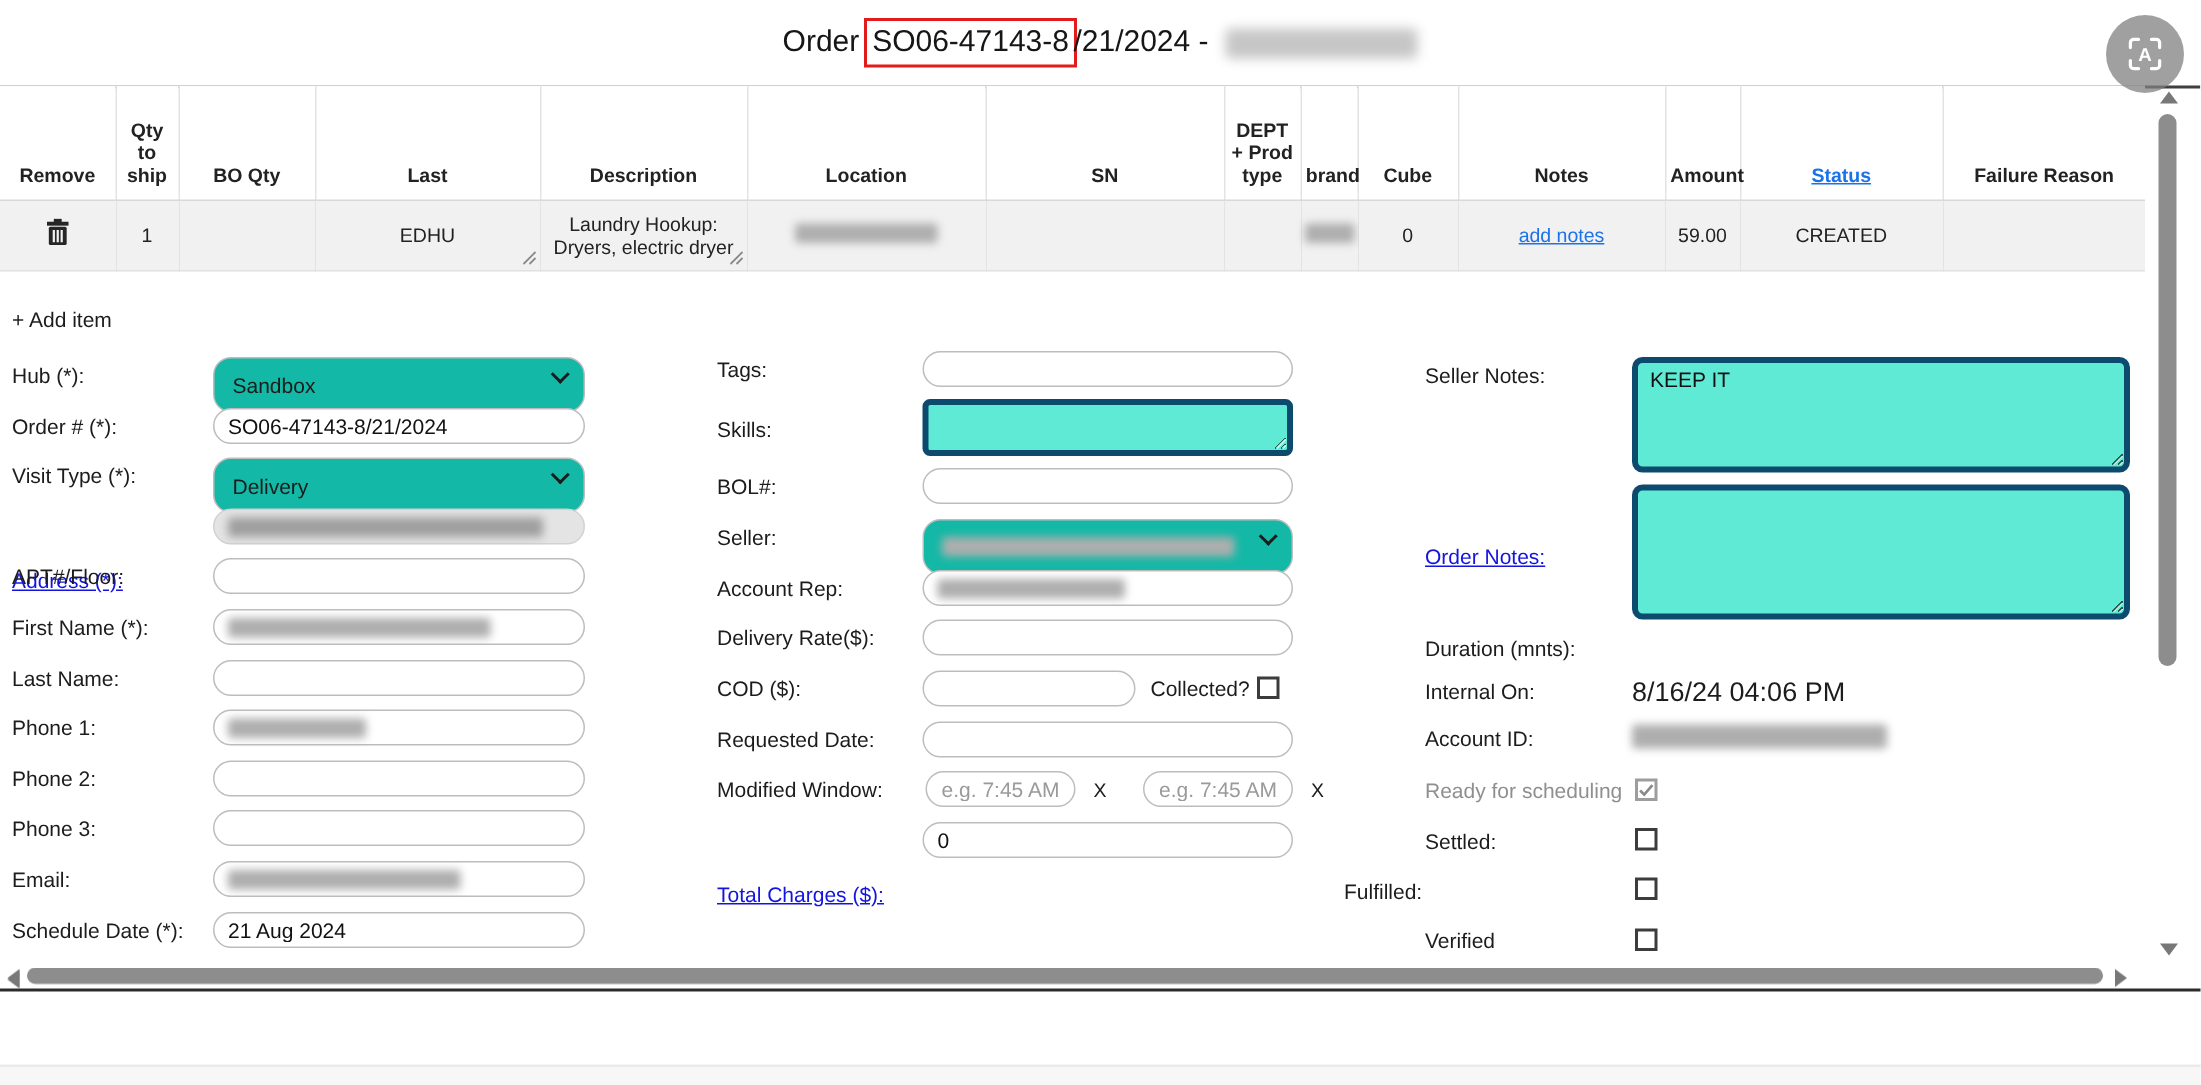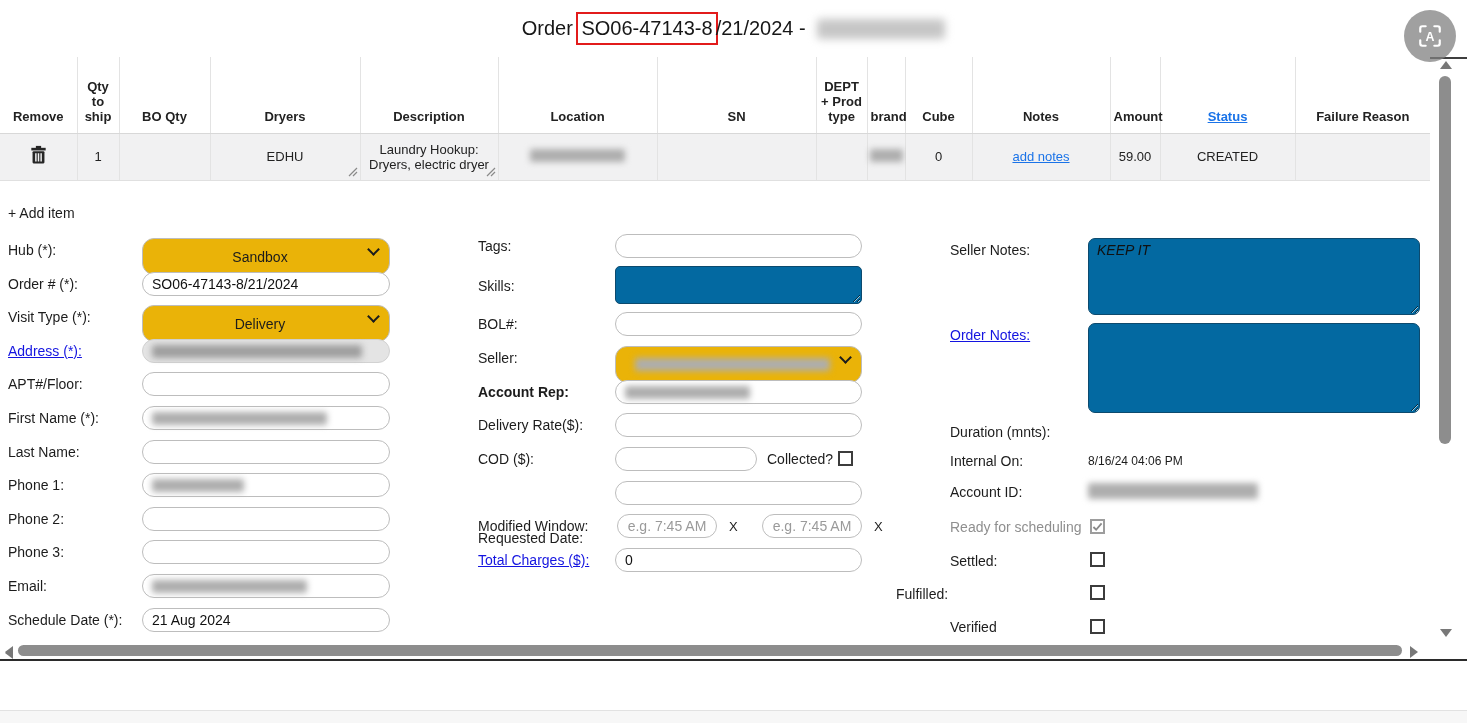--- a/index.html
+++ b/index.html
@@ -21,38 +21,38 @@
                  padding:4px 3px 9px 3px;height:76px;box-sizing:border-box;background:#fff;
                  border-right:1px solid #e3e3e3;border-bottom:1px solid #d8d8d8;color:#222;}
   table.items th:last-child,table.items td:last-child{border-right:none;}
   table.items td{height:47px;box-sizing:border-box;text-align:center;vertical-align:middle;
                  font-size:13px;background:#f1f1f2;border-right:1px solid #e3e3e3;
                  border-bottom:1px solid #e0e0e0;position:relative;color:#222;}
   .hlink{color:#1a73e8;text-decoration:underline;cursor:pointer;}
   .handle{position:absolute;right:2px;bottom:3px;}
   
   .lbl{position:absolute;font-size:14px;line-height:24px;color:#1c1c1c;}
-  .link{color:#1414e0;text-decoration:underline;cursor:pointer;}
+  .link{color:#1414e0;text-decoration:underline;cursor:pointer;margin-top:36px;}
   .graylbl{color:#8f8f8f;}
   .inp{position:absolute;height:24px;box-sizing:border-box;border:1px solid #bdbdbd;border-radius:12px;
        background:#fff;font-family:"Liberation Sans",sans-serif;font-size:14px;padding:0 9px;color:#111;}
   .inp::placeholder{color:#9a9a9a;}
   div.inp{display:flex;align-items:center;}
   .ro{background:#e4e4e4;border-color:#d2d2d2;}
   .sel{position:absolute;height:37px;box-sizing:border-box;border:1px solid #bdbdbd;border-radius:12px;
-       background:#eab308;font-size:14px;padding:0 24px 0 12px;display:flex;align-items:center;cursor:pointer;justify-content:center;}
+       background:#14b8a6;font-size:14px;padding:0 24px 0 12px;display:flex;align-items:center;cursor:pointer;}
   .chev{position:absolute;right:11px;top:6px;width:7px;height:7px;border-right:2px solid #1c1c1c;
         border-bottom:2px solid #1c1c1c;transform:rotate(45deg);}
-  .ta{position:absolute;box-sizing:border-box;border:1px solid #0c4a6e;border-radius:7px;
-      background:#0369a1;font-family:"Liberation Sans",sans-serif;font-size:14px;padding:3px 8px;resize:both;color:#111;font-style:italic;}
+  .ta{position:absolute;box-sizing:border-box;border:4px solid #0c4a6e;border-radius:7px;
+      background:#5eead4;font-family:"Liberation Sans",sans-serif;font-size:14px;padding:3px 8px;resize:both;color:#111;}
   .blur{display:inline-block;background:#aeaeae;filter:blur(3px);border-radius:2px;height:13px;}
   .cb{position:absolute;width:15px;height:15px;box-sizing:border-box;border:2px solid #3c3c3c;
       background:#fff;cursor:pointer;display:flex;align-items:center;justify-content:center;}
   .cb.dis{border-color:#9d9d9d;cursor:default;}
-  .txtval{position:absolute;font-size:12px;line-height:24px;color:#1c1c1c;}
+  .txtval{position:absolute;font-size:18px;line-height:24px;color:#1c1c1c;}
   .vthumb{position:absolute;left:1439px;top:76px;width:12px;height:368px;border-radius:6px;background:#8d8d8d;}
   .htrack{position:absolute;left:0;top:643px;width:1430px;height:15px;}
   .hthumb{position:absolute;left:18px;top:645px;width:1384px;height:11px;border-radius:6px;background:#8d8d8d;}
   .tri{width:0;height:0;position:absolute;}
   .tri.up{border-left:6px solid transparent;border-right:6px solid transparent;border-bottom:8px solid #787878;}
   .tri.down{border-left:6px solid transparent;border-right:6px solid transparent;border-top:8px solid #787878;}
   .tri.left{border-top:6px solid transparent;border-bottom:6px solid transparent;border-right:8px solid #787878;}
   .tri.right{border-top:6px solid transparent;border-bottom:6px solid transparent;border-left:8px solid #787878;}
   
   .sep{position:absolute;left:0;top:659px;width:1467px;height:2px;background:#2b2b2b;}
@@ -94,21 +94,21 @@
         <col style="width:138px">
         <col style="width:50px">
       <col style="width:135px">
         <col style="width:135px">
     </colgroup>
     <tbody>
         <tr>
       <th><span>Remove</span></th>
       <th><span>Qty to ship</span></th>
       <th><span>BO Qty</span></th>
-      <th><span>Dryers</span></th>
+      <th><span>Last</span></th>
       <th><span>Description</span></th>
       <th><span>Location</span></th>
       <th><span>SN</span></th>
       <th><span>DEPT + Prod type</span></th>
       <th><span>brand</span></th>
       <th><span>Cube</span></th>
       <th><span>Notes</span></th>
       <th><span>Amount</span></th>
       <th><span class="hlink">Status</span></th>
       <th><span>Failure Reason</span></th>
@@ -211,34 +211,34 @@
 
   <span class="lbl" style="left:478px;top:312px;text-align:right;">BOL#:</span>
   <input class="inp" style="left: 615px; top: 312px; width: 247px;">
 
   <span class="lbl" style="left:478px;top:346px;">Seller:</span>
   <div class="sel" style="left:615px;top:346px;width:247px;">
     <span class="blur" style="width:195px;"></span>
       <i class="chev"></i>
   </div>
 
-  <span class="lbl" style="left:478px;top:380px;font-weight:bold;">Account Rep:</span>
+  <span class="lbl" style="left:478px;top:380px;">Account Rep:</span>
   <div class="inp" style="left:615px;top:380px;width:247px;">
     <span class="blur" style="width:125px;"></span>
   </div>
 
   <span class="lbl" style="left:478px;top:413px;">Delivery Rate($):</span>
   <input class="inp" style="left: 615px; top: 413px; width: 247px;">
 
   <span class="lbl" style="left:478px;top:447px;">COD ($):</span>
   <input class="inp" style="left: 615px; top: 447px; width: 142px;">
   <span class="lbl" style="left:767px;top:447px;">Collected?</span>
   <span class="cb" style="left:838px;top:451px;"></span>
 
-  <span class="lbl" style="left:478px;top:481px;margin-top:45px;">Requested Date:</span>
+  <span class="lbl" style="left:478px;top:481px;">Requested Date:</span>
   <input class="inp" style="left: 615px; top: 481px; width: 247px;">
 
   <span class="lbl" style="left:478px;top:514px;">Modified Window:</span>
   <input class="inp" style="left: 617px; top: 514px; width: 100px; text-align: center;" placeholder="e.g. 7:45 AM">
   <span class="lbl" style="left:729px;top:515px;font-size:13px;">X</span>
   <input class="inp" style="left: 762px; top: 514px; width: 100px; text-align: center;" placeholder="e.g. 7:45 AM">
   <span class="lbl" style="left:874px;top:515px;font-size:13px;">X</span>
 
   <span class="lbl link" style="left:478px;top:548px;">Total Charges ($):</span>
   <input class="inp" style="left: 615px; top: 548px; width: 247px;" value="0">

